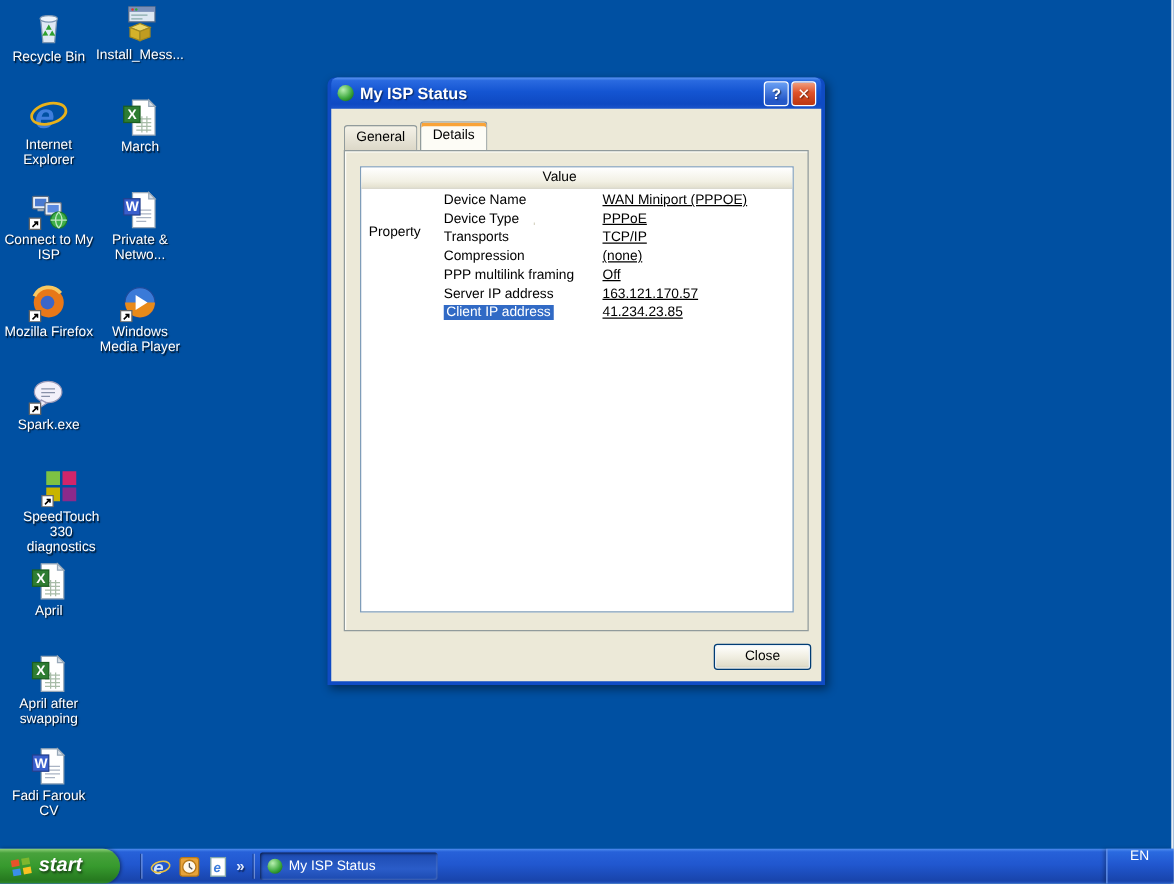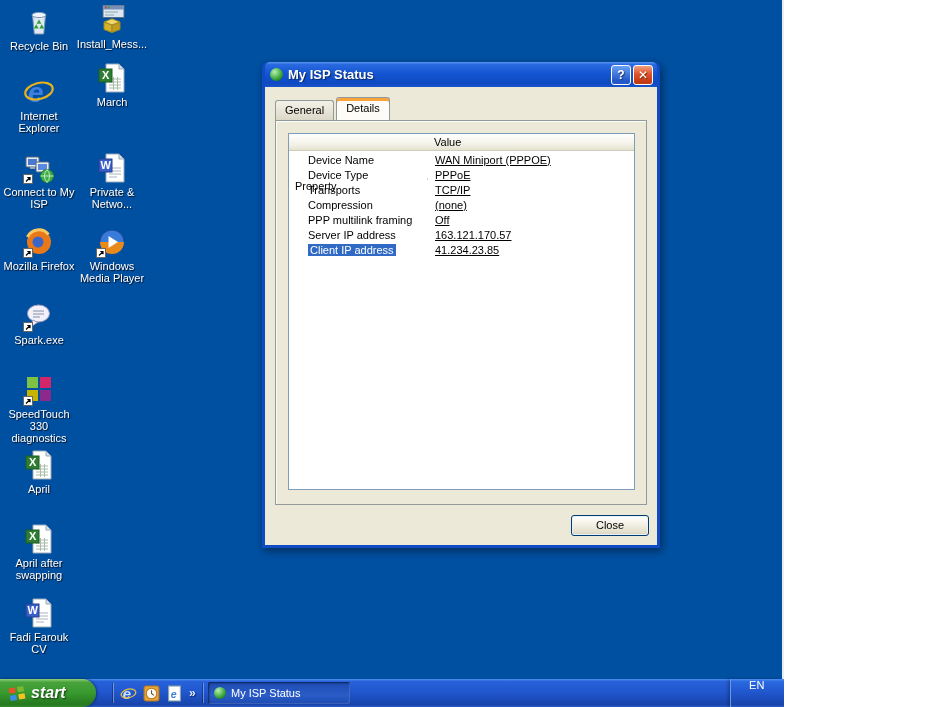--- a/index.html
+++ b/index.html
@@ -1,18 +1,18 @@
 <!DOCTYPE html>
 <html><head>
 <meta charset="utf-8">
 <style>
   * { margin:0; padding:0; box-sizing:border-box; }
   html,body { width:939px; height:707px; }
   body { font-family:"Liberation Sans","DejaVu Sans",sans-serif; font-size:11px; }
-  .screen { position:relative; width:784px; height:707px; background:#0050a2; overflow:hidden;
+  .screen { position:relative; width:939px; height:707px; background:#0050a2; overflow:hidden;
             box-shadow: inset -2px 0 0 #e9eef4; }
 
   
   .dicon { position:absolute; width:74px; text-align:center; cursor:default; }
   .dicon .img { width:34px; height:32px; margin:0 auto; position:relative; }
   .dicon .lbl { margin-top:2px; color:#fff; font-size:11px; line-height:12px;
                 text-shadow:1px 1px 1px rgba(0,0,0,.8); }
   .i32 { width:34px; height:32px; display:block; }
 
   
@@ -44,21 +44,21 @@
               box-shadow:inset 1px 1px 0 #fdfdf8; }
 
   .listview { position:absolute; top:12px; left:12px; right:11px; bottom:14px;
               background:#fff; border:1px solid #7f9db9; overflow:hidden; }
   .lhead { display:flex; height:17px; background:linear-gradient(#ffffff,#f2f0e4 70%,#e4e1cf);
            border-bottom:1px solid #cfcdbd; font-size:11px; }
   .lhead span { padding:2px 0 0 6px; }
   .lh-prop { width:139px; border-right:1px solid #d8d5c5;margin-top:44px; }
   .lh-val { flex:1; }
   .lrow { display:flex; height:15px; line-height:15px; font-size:11px; color:#000; }
-  .lrow .lp { width:139px; padding-left:19px; white-space:nowrap; }
+  .lrow .lp { width:139px; padding-left:19px; white-space:nowrap;margin-left:47px; }
   .lrow .lv { flex:1; padding-left:7px; white-space:nowrap;text-decoration:underline; }
   .lrow.sel .lp span { background:#316ac5; color:#fff; padding:0 2px; }
   .lrows { padding-top:2px; }
 
   .btn-close { position:absolute; right:8px; bottom:9px; width:78px; height:21px;
                border:1px solid #003c74; border-radius:3px; font-size:11px;
                background:linear-gradient(180deg,#ffffff,#f2f0e4 45%,#e2dfcd 85%,#d2cfba);
                box-shadow:inset 0 0 0 1px #e8f0f8; text-align:center; line-height:19px; }
 
   
@@ -230,21 +230,21 @@
     <div class="lbl">Install_Mess...</div>
   </div>
   <div class="dicon" style="left:2px;top:76px">
     <div class="img">
         <svg class="i32">
           <use href="#i-ie"></use>
         </svg>
       </div>
     <div class="lbl">Internet Explorer</div>
   </div>
-  <div class="dicon" style="left:75px;top:62px">
+  <div class="dicon" style="left:75px;top:78px">
     <div class="img">
         <svg class="i32">
           <use href="#i-excel"></use>
         </svg>
       </div>
     <div class="lbl">March</div>
   </div>
   <div class="dicon" style="left:2px;top:152px">
     <div class="img">
         <svg class="i32">
@@ -282,21 +282,21 @@
   </div>
   <div class="dicon" style="left:2px;top:300px">
     <div class="img">
         <svg class="i32">
           <use href="#i-spark"></use>
           <use href="#i-badge"></use>
         </svg>
       </div>
     <div class="lbl">Spark.exe</div>
   </div>
-  <div class="dicon" style="left:2px;top:374px">
+  <div class="dicon" style="left:12px;top:374px">
     <div class="img">
         <svg class="i32">
           <use href="#i-speedtouch"></use>
           <use href="#i-badge"></use>
         </svg>
       </div>
     <div class="lbl">SpeedTouch 330 diagnostics</div>
   </div>
   <div class="dicon" style="left:2px;top:449px">
     <div class="img">

